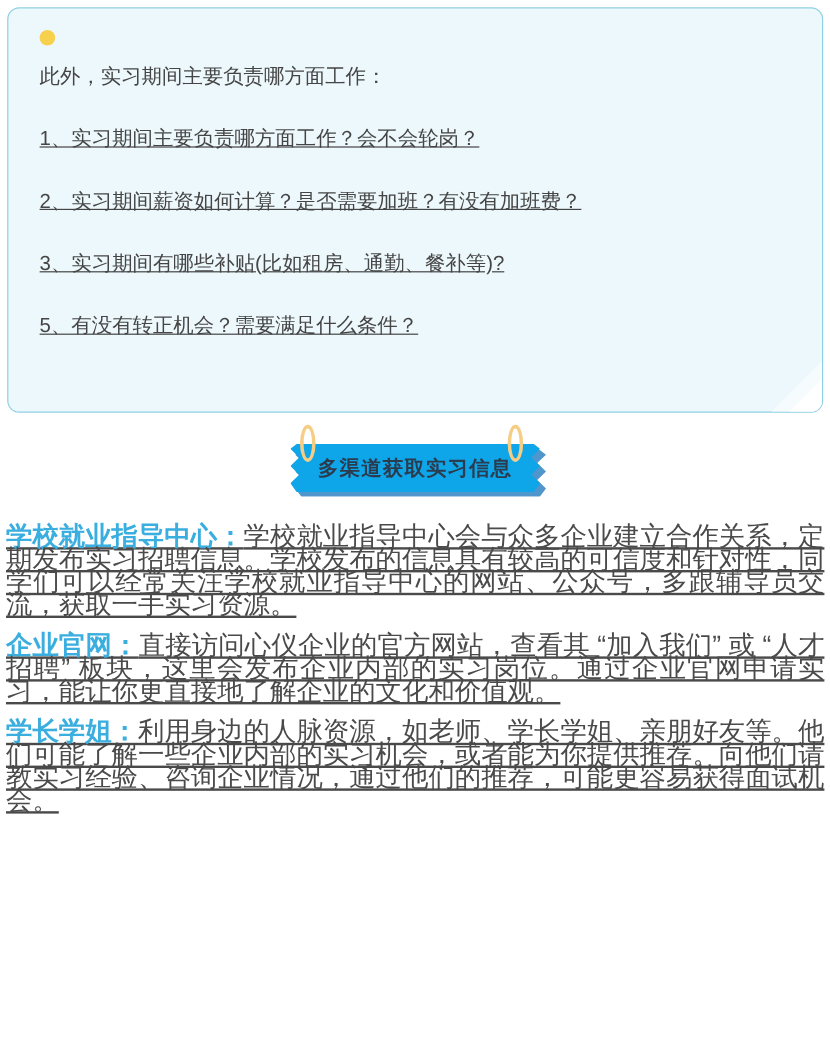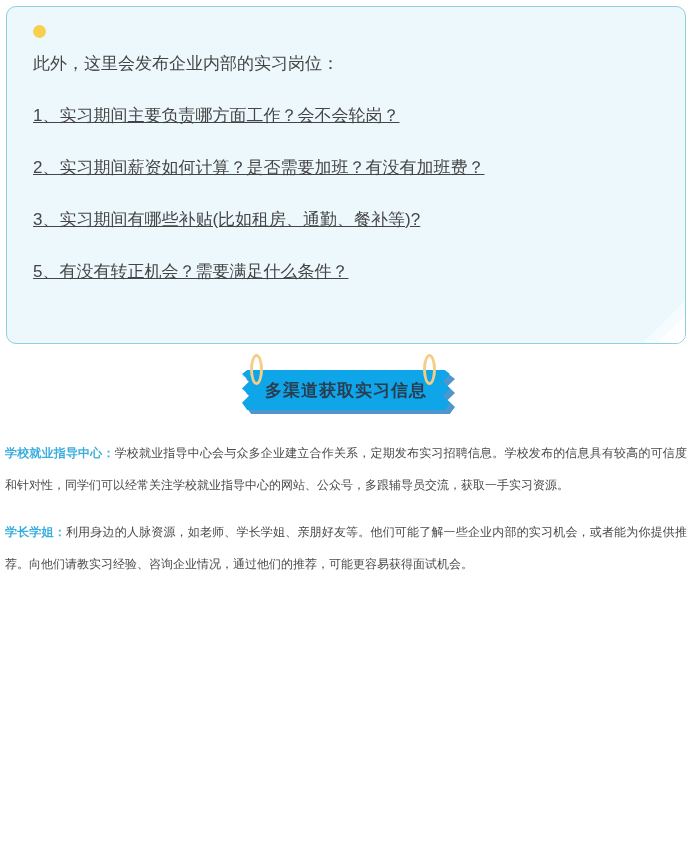--- a/index.html
+++ b/index.html
@@ -100,52 +100,56 @@
     z-index: 2;
   }
   .ring-left  { left: 8px; }
   .ring-right { right: 14px; }
 
   
   .content {
     margin: 27px 5px 0 5px;
   }
   .section-p {
-    font-size: 12px;
-    line-height: 32px;
+    font-size: 22px;
+    line-height: 19px;
     text-align: justify;
     margin-bottom: 15px;
     color: #4a4a4a;
+    text-decoration: underline;
   }
   .section-heading {
     color: #3aaede;
     font-weight: bold;
   }
 </style>
 </head>
 <body>
 
 <div class="info-card">
   <div class="bullet-dot"></div>
-  <div class="intro-line">此外，这里会发布企业内部的实习岗位：</div>
+  <div class="intro-line">此外，实习期间主要负责哪方面工作：</div>
   <div class="q-item">1、实习期间主要负责哪方面工作？会不会轮岗？</div>
   <div class="q-item">2、实习期间薪资如何计算？是否需要加班？有没有加班费？</div>
   <div class="q-item">3、实习期间有哪些补贴(比如租房、通勤、餐补等)?</div>
   <div class="q-item">5、有没有转正机会？需要满足什么条件？</div>
   <div class="fold-shade"></div>
   <div class="fold-white"></div>
 </div>
 
 <div class="banner-wrap">
   <div class="banner-shadow"></div>
   <div class="banner-main">多渠道获取实习信息</div>
   <div class="ring ring-left"></div>
   <div class="ring ring-right"></div>
 </div>
 
 <div class="content">
   <p class="section-p">
     <span class="section-heading">学校就业指导中心：</span><span>学校就业指导中心会与众多企业建立合作关系，定期发布实习招聘信息。学校发布的信息具有较高的可信度和针对性，同学们可以经常关注学校就业指导中心的网站、公众号，多跟辅导员交流，获取一手实习资源。</span>
   </p>
   <p class="section-p">
+    <span class="section-heading">企业官网：</span><span>直接访问心仪企业的官方网站，查看其 “加入我们” 或 “人才招聘” 板块，这里会发布企业内部的实习岗位。通过企业官网申请实习，能让你更直接地了解企业的文化和价值观。</span>
+  </p>
+  <p class="section-p">
     <span class="section-heading">学长学姐：</span><span>利用身边的人脉资源，如老师、学长学姐、亲朋好友等。他们可能了解一些企业内部的实习机会，或者能为你提供推荐。向他们请教实习经验、咨询企业情况，通过他们的推荐，可能更容易获得面试机会。</span>
   </p>
 </div>
 
 </body></html>

